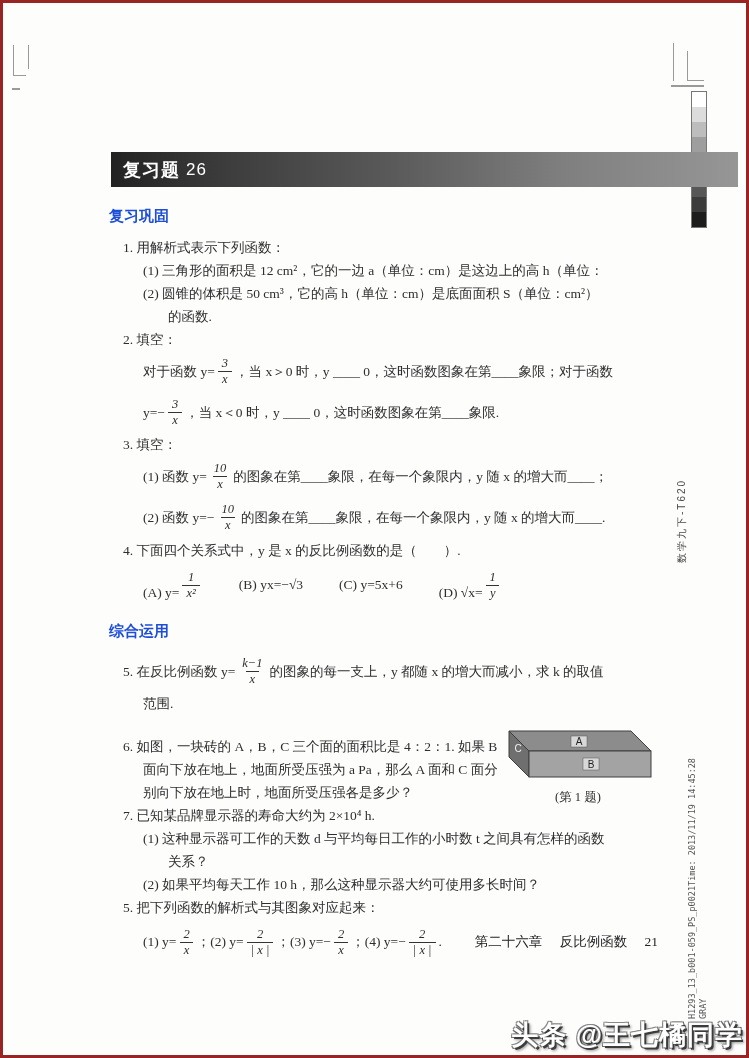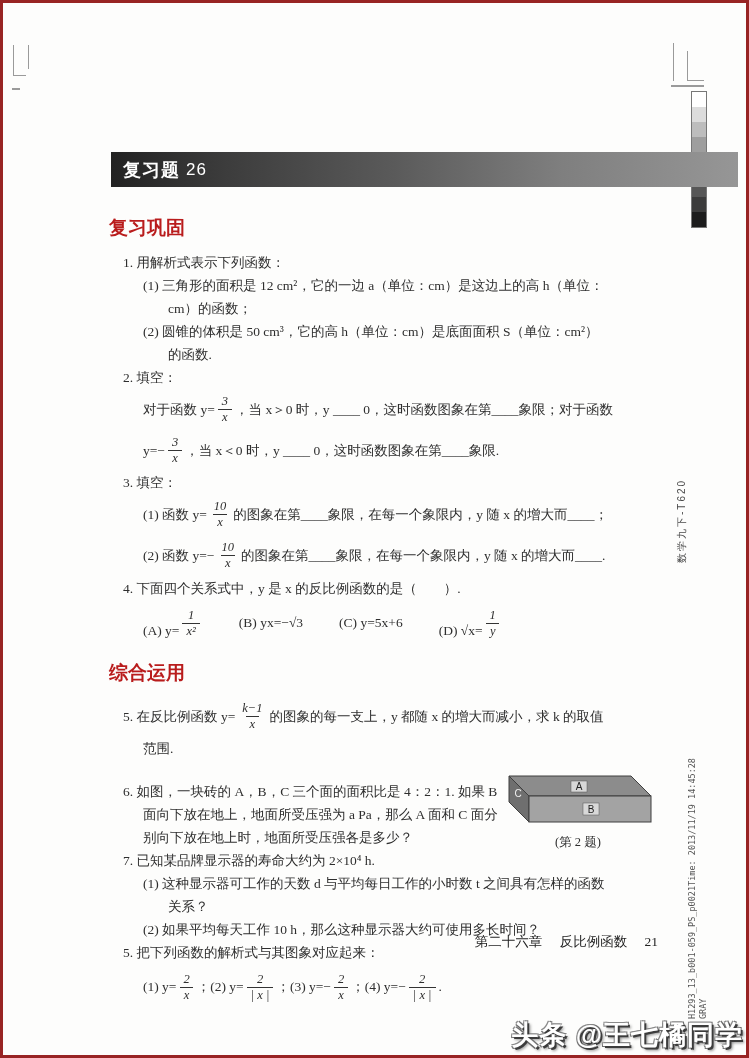--- a/index.html
+++ b/index.html
@@ -27,21 +27,21 @@
     background:linear-gradient(90deg,#222 0%,#3c3c3c 18%,#5a5a5a 45%,#7f7f7f 72%,#969696 100%);
     color:#fff;display:flex;align-items:center;padding-left:12px;box-sizing:border-box;
     font-family:"Liberation Sans","DejaVu Sans",sans-serif;
     font-weight:bold;font-size:18px;letter-spacing:1px;
   }
   .banner .num{font-weight:normal;margin-left:6px;font-size:17px;}
   
   .content{position:absolute;left:120px;top:204px;width:535px;}
   .sec-title{
     font-family:"Liberation Sans","DejaVu Sans",sans-serif;
-    font-weight:bold;font-size:19px;color:#b91c1c;margin:8px 0 10px -14px;
+    font-weight:bold;font-size:15px;color:#1d4ed8;margin:0 0 10px -14px;
   }
   .sec-title2{margin-top:14px;}
   .line{font-size:13.5px;line-height:23px;}
   .i1{margin-left:20px;}
   .i2{margin-left:45px;}
   .fline{display:flex;align-items:center;height:41px;font-size:13.5px;}
   .frac{
     display:inline-flex;flex-direction:column;align-items:center;
     vertical-align:middle;margin:0 3px;font-size:12.5px;line-height:1.2;font-style:italic;
   }
@@ -112,21 +112,20 @@
     <span>复习题</span>
     <span class="num">26</span>
   </div>
 
   <div class="content">
 
     <div class="sec-title">复习巩固</div>
 
     <div class="line">1. 用解析式表示下列函数：</div>
     <div class="line i1">(1) 三角形的面积是 12 cm²，它的一边 a（单位：cm）是这边上的高 h（单位：</div>
-    <div class="line i2">cm）的函数；</div>
     <div class="line i1">(2) 圆锥的体积是 50 cm³，它的高 h（单位：cm）是底面面积 S（单位：cm²）</div>
     <div class="line i2">的函数.</div>
 
     <div class="line">2. 填空：</div>
     <div class="fline i1">
       <span>对于函数 y=</span>
       <span class="frac">
           <span class="num">3</span>
           <span class="den">x</span>
         </span>
@@ -199,21 +198,21 @@
         <svg width="150" height="52" viewBox="0 0 150 52">
           <polygon points="26,22 148,22 128,2 6,2" fill="#8c8c8c" stroke="#3f3f3f" stroke-width="1"></polygon>
           <polygon points="26,22 6,2 6,28 26,48" fill="#6f6f6f" stroke="#3f3f3f" stroke-width="1"></polygon>
           <rect x="26" y="22" width="122" height="26" fill="#a3a3a3" stroke="#3f3f3f" stroke-width="1"></rect>
           <rect x="68" y="7" width="16" height="11" fill="#d8d8d8" stroke="#555" stroke-width="0.5"></rect>
           <text x="76" y="16" font-size="10" text-anchor="middle" fill="#222">A</text>
           <rect x="80" y="29" width="16" height="12" fill="#d8d8d8" stroke="#555" stroke-width="0.5"></rect>
           <text x="88" y="39" font-size="10" text-anchor="middle" fill="#222">B</text>
           <text x="15" y="23" font-size="10" text-anchor="middle" fill="#f0f0f0">C</text>
         </svg>
-        <div class="fig-caption">(第 2 题)</div>
+        <div class="fig-caption">(第 1 题)</div>
       </div>
     </div>
 
     <div class="line">7. 已知某品牌显示器的寿命大约为 2×10⁴ h.</div>
     <div class="line i1">(1) 这种显示器可工作的天数 d 与平均每日工作的小时数 t 之间具有怎样的函数</div>
     <div class="line i2">关系？</div>
     <div class="line i1">(2) 如果平均每天工作 10 h，那么这种显示器大约可使用多长时间？</div>
 
     <div class="line">5. 把下列函数的解析式与其图象对应起来：</div>
     <div class="fml-row i1">

